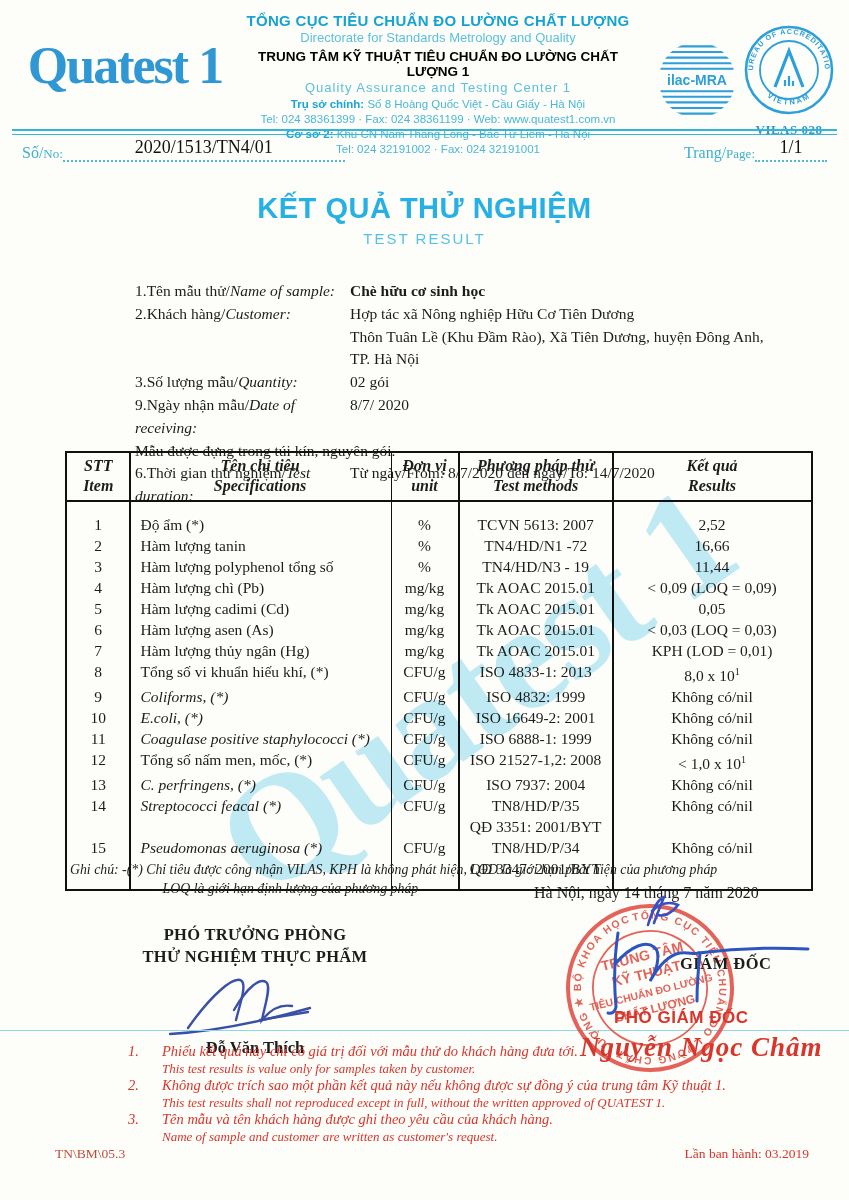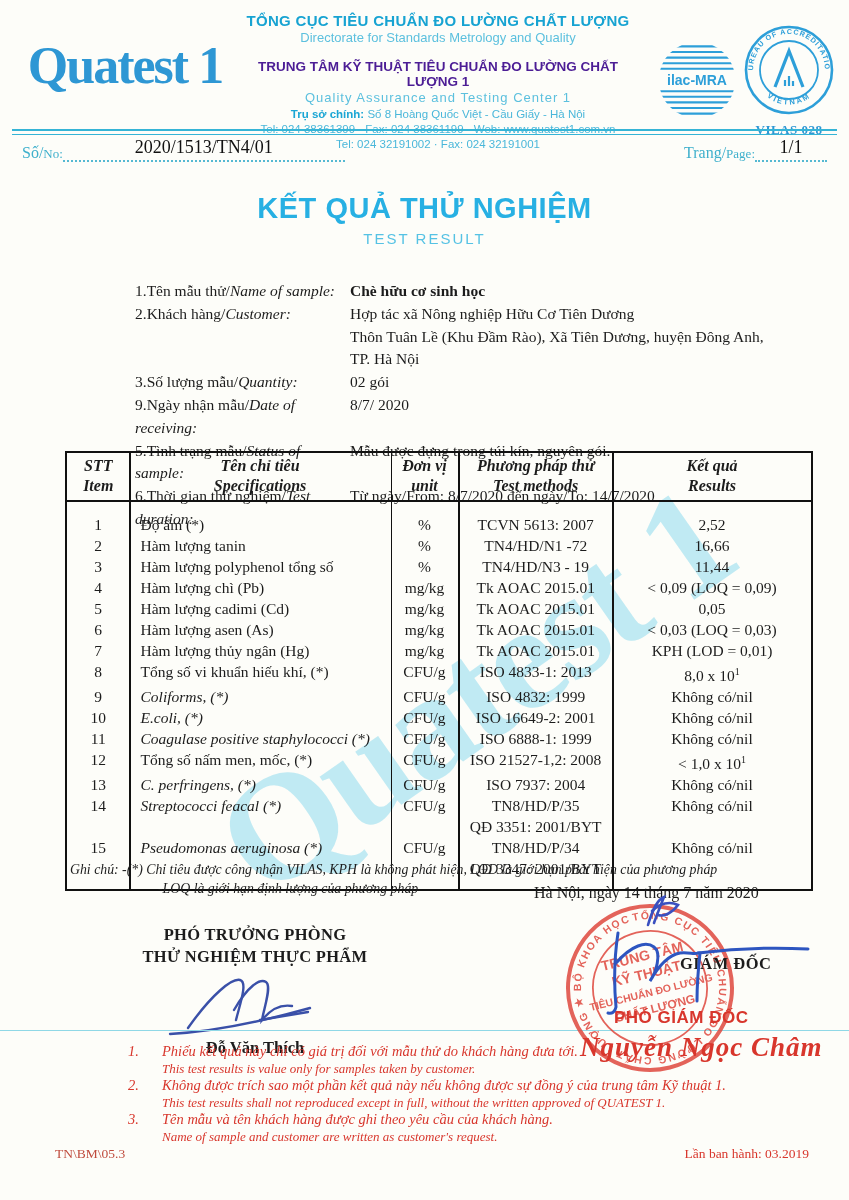--- a/index.html
+++ b/index.html
@@ -13,21 +13,21 @@
   
   .header { position:absolute; top:8px; left:0; width:100%; display:flex; padding:0 14px; }
   .brand {
     width:222px; padding-top:28px; text-align:center;
     font-family:"Liberation Serif",serif; font-weight:bold; font-style:normal;
     font-size:52px; color:#2e97d4; letter-spacing:-2px;
   }
   .org { flex:1; text-align:center; padding-top:4px; font-family:"Liberation Sans","DejaVu Sans",sans-serif; }
   .org .l1 { font-size:15px; font-weight:bold; color:#17a3d2; letter-spacing:.3px; }
   .org .l2 { font-size:13px; color:#5cc0de; margin-top:1px; }
-  .org .l3 { font-size:13.5px; font-weight:bold; color:#4c1d95; margin-top:14px; }
+  .org .l3 { font-size:13.5px; font-weight:bold; color:#000000; margin-top:4px; }
   .org .l4 { font-size:13px; color:#5cc0de; letter-spacing:1px; margin-top:1px; }
   .org .l5 { font-size:11.5px; color:#4ab7da; margin-top:3px; }
   .org .l5 b { color:#1ba6d4; }
   .accred { width:195px; display:flex; align-items:flex-start; justify-content:flex-end; gap:4px; padding-top:16px; }
   .ilac { margin-top:14px; }
   .boa-col { text-align:center; }
   .vilas { font-family:Liberation Serif, serif; font-weight:bold; font-size:13px; color:#2e97d4; margin-top:2px; letter-spacing:.5px; }
   .rule { position:absolute; top:129px; left:12px; right:12px; border-top:2px solid #35b4d6; }
   .rule2 { position:absolute; top:134px; left:12px; right:12px; border-top:1.5px solid #35b4d6; }
 
@@ -118,20 +118,21 @@
 
     <div class="header">
       <div class="brand">Quatest 1</div>
       <div class="org">
         <div class="l1">TỔNG CỤC TIÊU CHUẨN ĐO LƯỜNG CHẤT LƯỢNG</div>
         <div class="l2">Directorate for Standards Metrology and Quality</div>
         <div class="l3">TRUNG TÂM KỸ THUẬT TIÊU CHUẨN ĐO LƯỜNG CHẤT LƯỢNG 1</div>
         <div class="l4">Quality Assurance and Testing Center 1</div>
         <div class="l5"><b>Trụ sở chính:</b> <span>Số 8 Hoàng Quốc Việt - Cầu Giấy - Hà Nội</span></div>
         <div class="l5">Tel: 024 38361399 · Fax: 024 38361199 · Web: www.quatest1.com.vn</div>
+        <div class="l5"><b>Cơ sở 2:</b> <span>Khu CN Nam Thăng Long - Bắc Từ Liêm - Hà Nội</span></div>
         <div class="l5">Tel: 024 32191002 · Fax: 024 32191001</div>
       </div>
       <div class="accred">
         <svg class="ilac" width="84" height="84" viewBox="-45 -45 90 90">
           <defs>
               <clipPath id="gcl">
                 <circle cx="0" cy="0" r="41"></circle>
               </clipPath>
             </defs>
           <g clip-path="url(#gcl)" stroke="#2d9fd9" stroke-width="2.2" fill="none">
@@ -205,21 +206,20 @@
       </div>
 
       <div class="info-row">
         <div class="info-label"><span class="vi">9.Ngày nhận mẫu/</span><span class="en">Date of receiving:</span></div>
         <div class="info-value">
             <div>8/7/ 2020</div>
           </div>
       </div>
 
       <div class="info-row">
-        <div class="info-label"><span class="vi">5.Tình trạng mẫu/</span><span class="en">Status of sample:</span></div>
         <div class="info-value">
             <div>Mẫu được đựng trong túi kín, nguyên gói.</div>
           </div>
       </div>
 
       <div class="info-row">
         <div class="info-label"><span class="vi">6.Thời gian thử nghiệm/</span><span class="en">Test duration:</span></div>
         <div class="info-value">
             <div>Từ ngày/From:  8/7/2020 đến ngày/To: 14/7/2020</div>
           </div>

